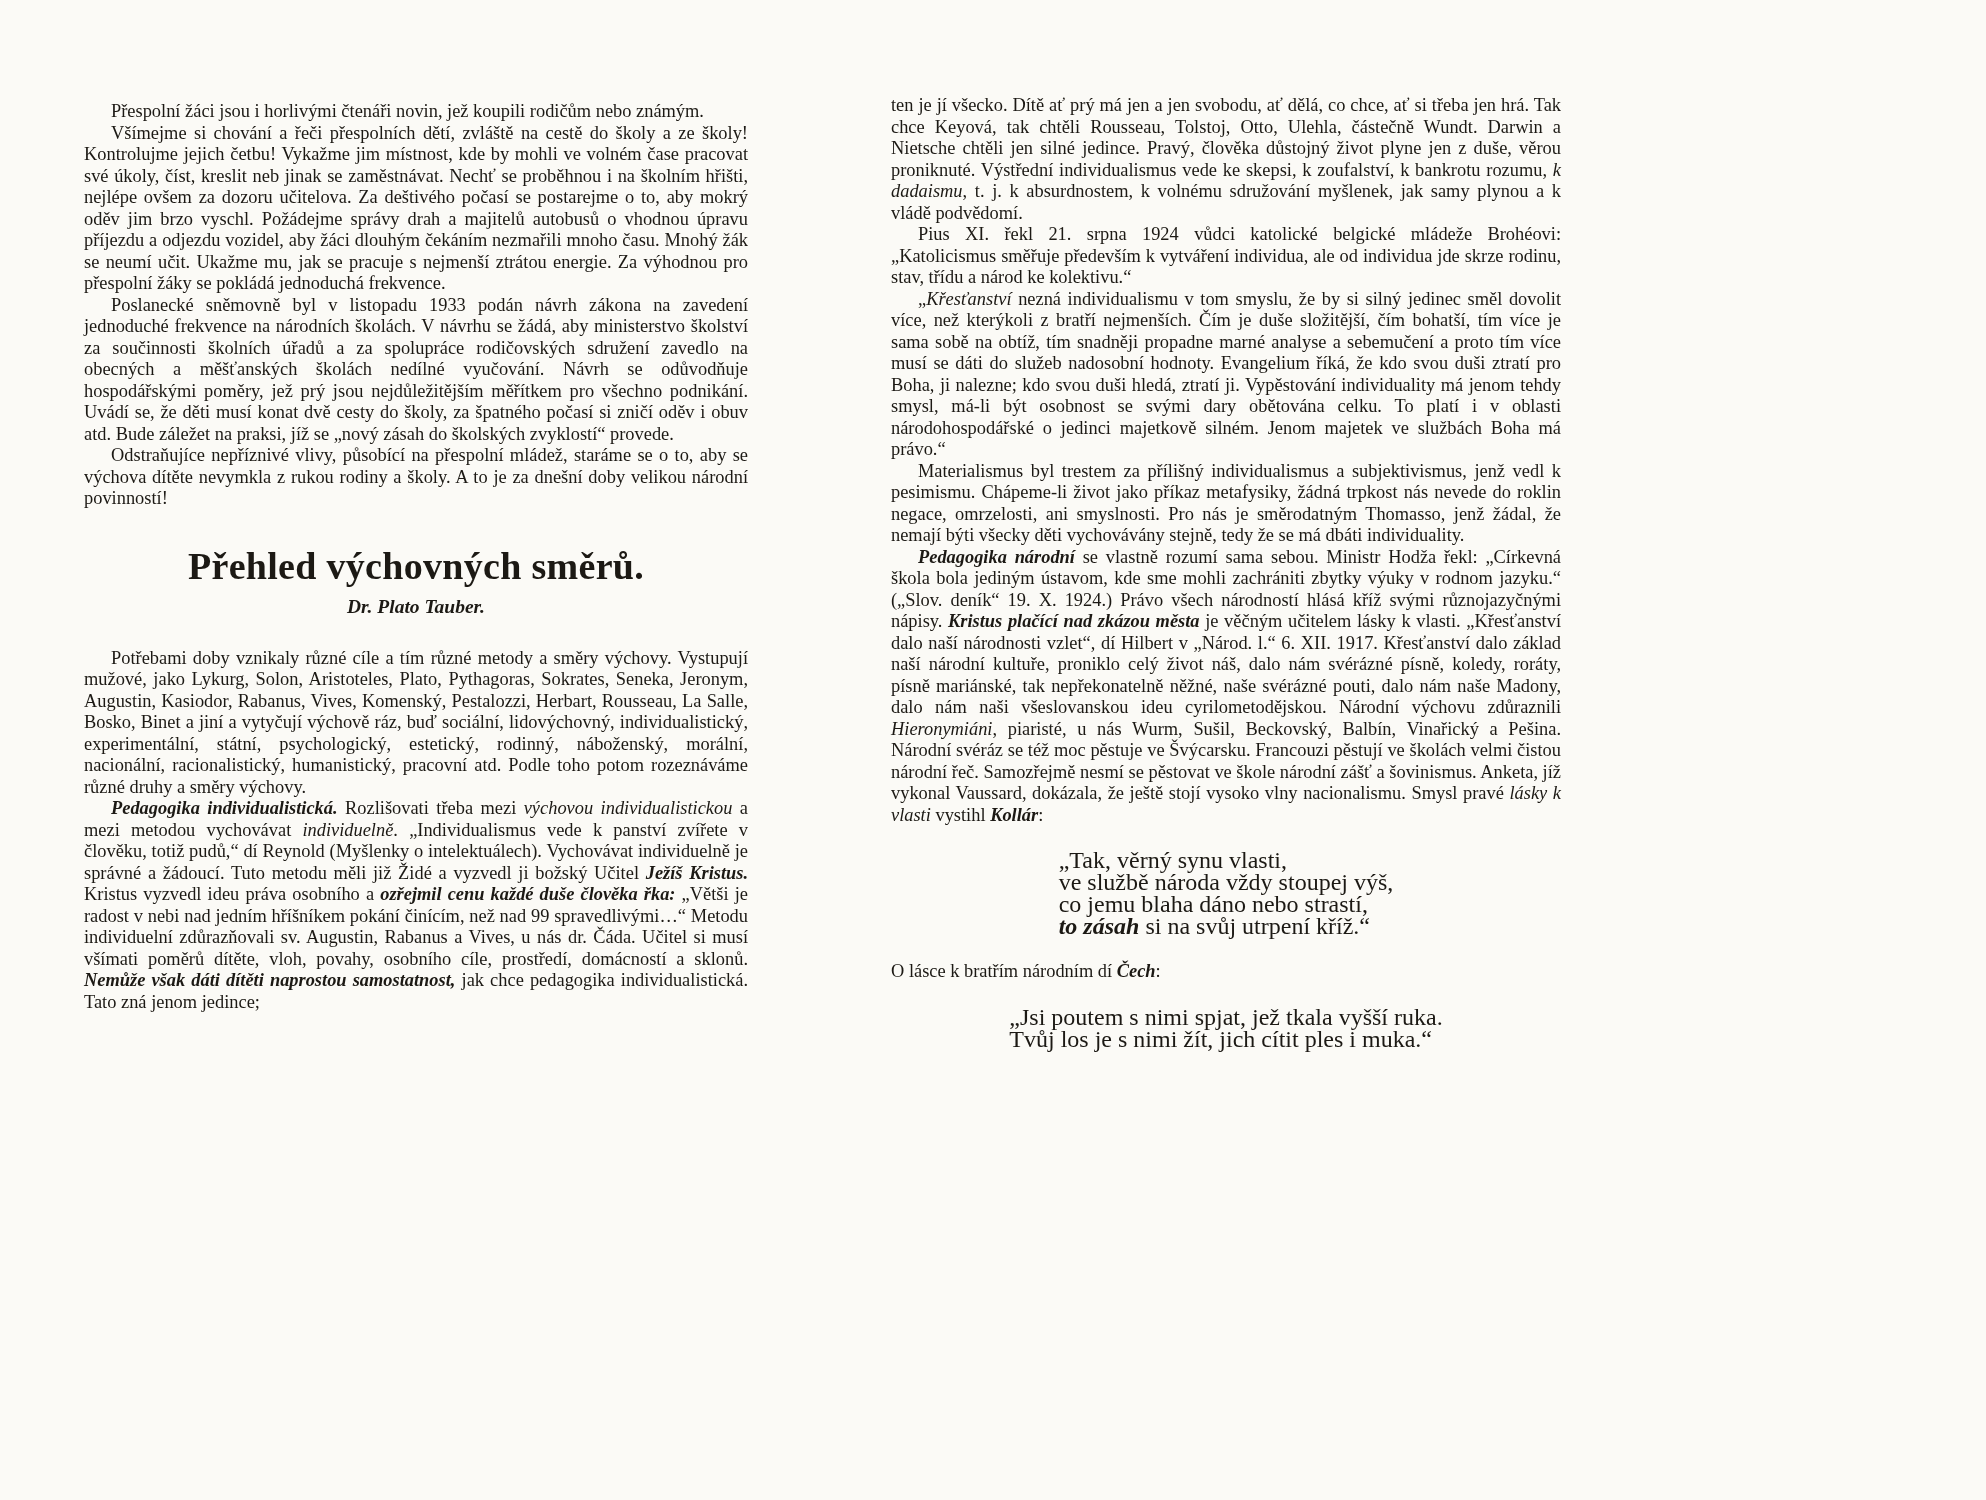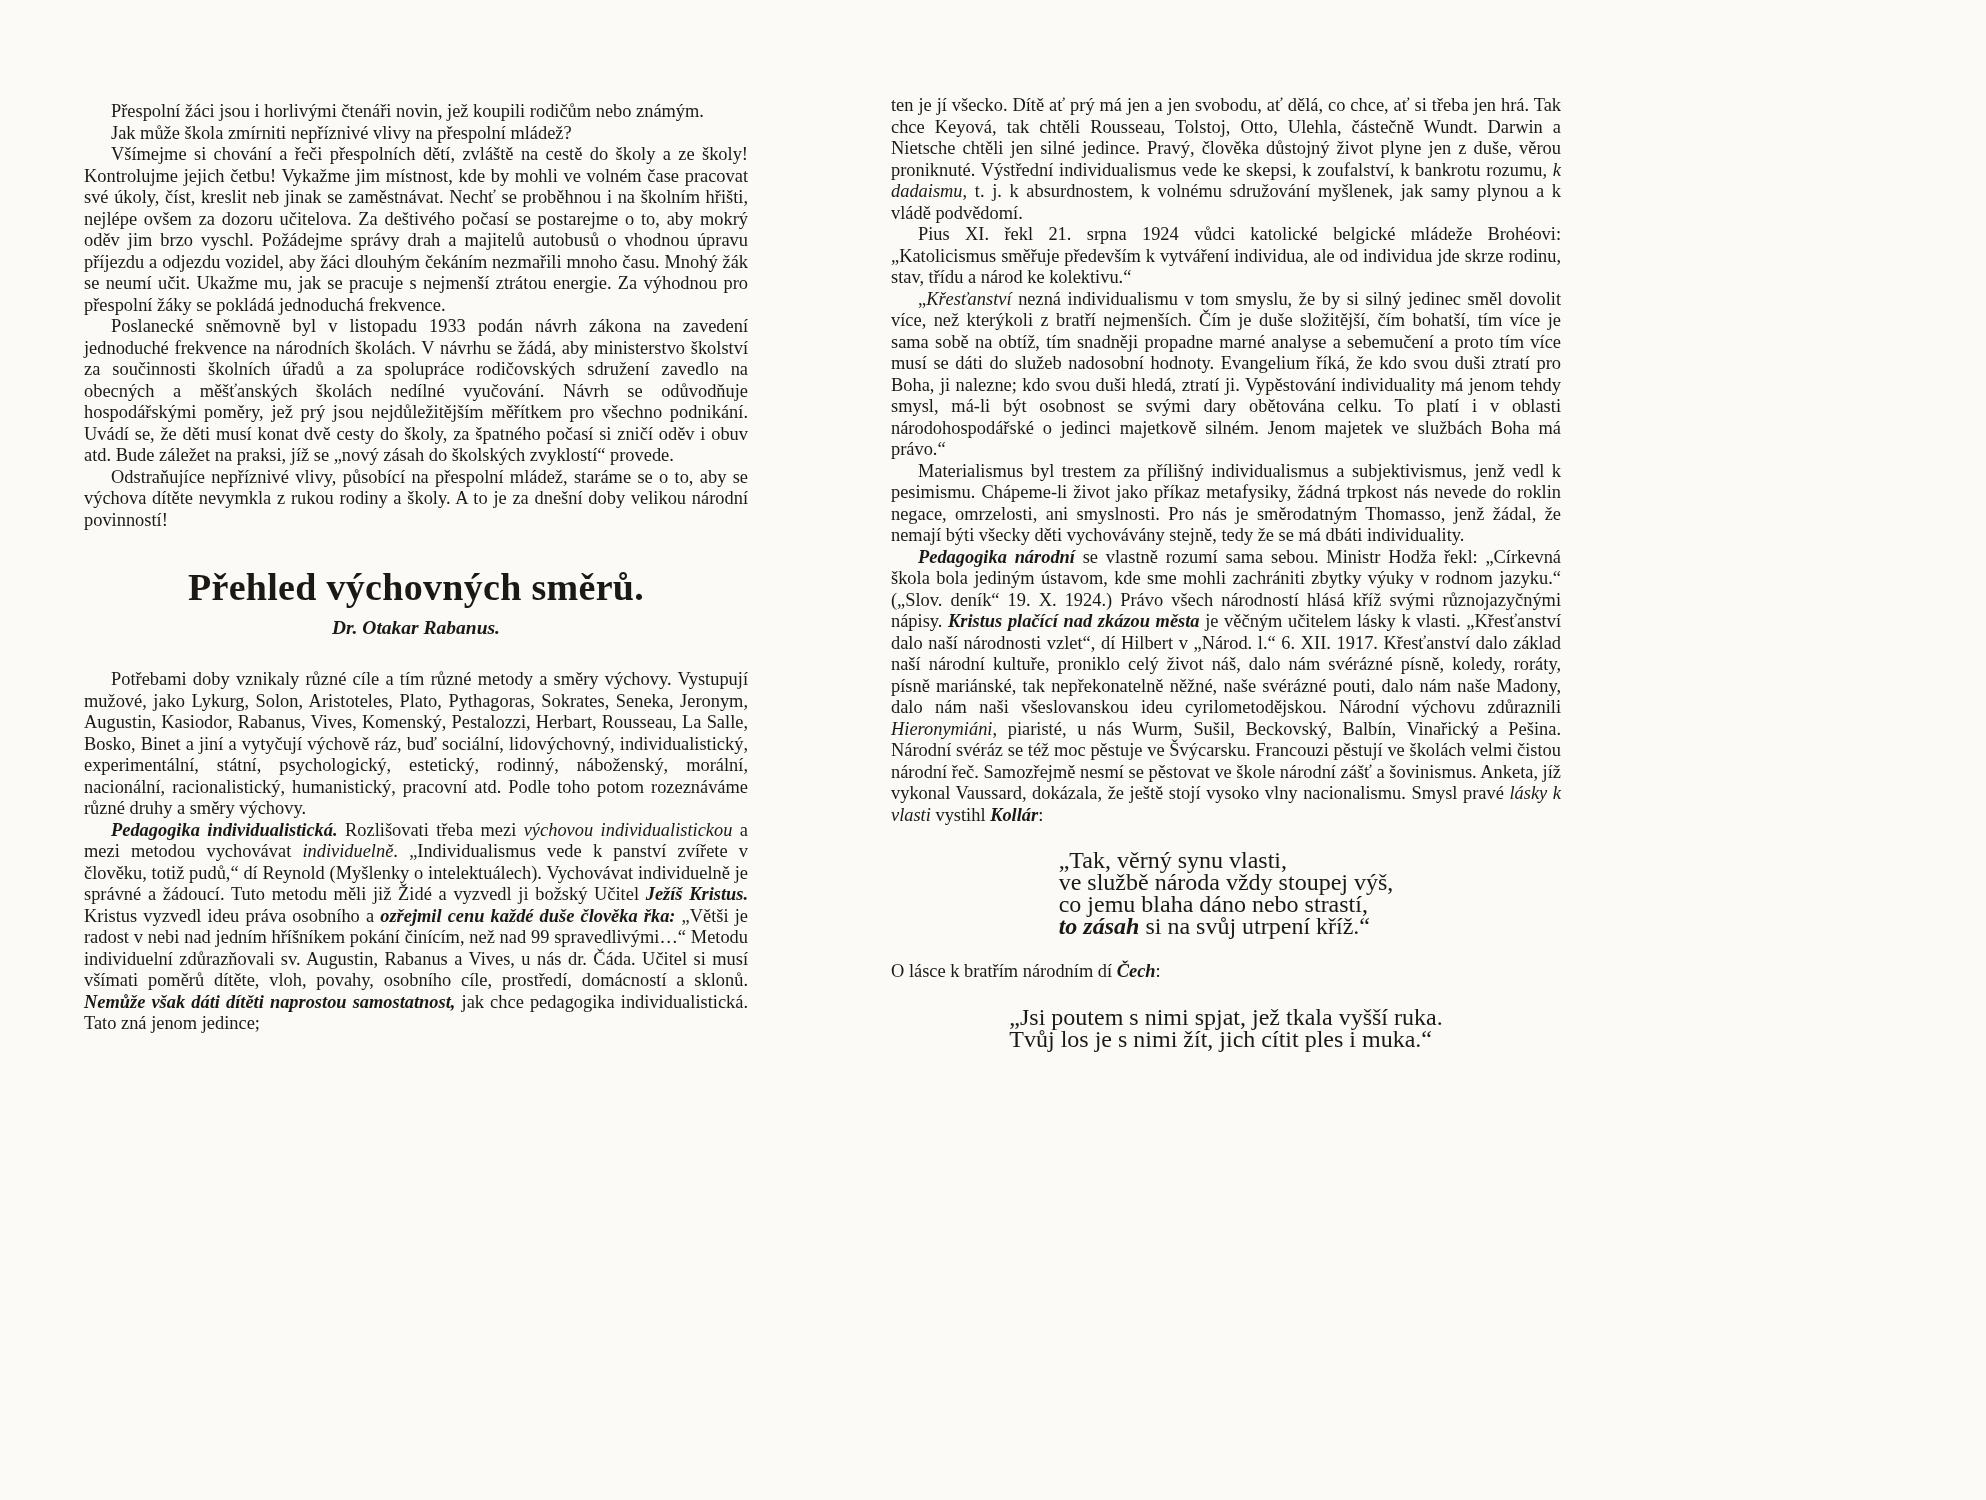--- a/index.html
+++ b/index.html
@@ -59,26 +59,25 @@
   .page-number.left  { left: 84px;  width: 664px; }
   .page-number.right { left: 891px; width: 670px; }
 </style>
 </head>
 <body>
 
 <div class="spread">
   <div class="page page-left">
     <div class="page-body">
         <p>Přespolní žáci jsou i horlivými čtenáři novin, jež koupili rodičům nebo známým.</p>
-        <p>Jak může škola zmírniti nepříznivé vlivy na přespolní mládež?</p>
         <p>Všímejme si chování a řeči přespolních dětí, zvláště na cestě do školy a ze školy! Kontrolujme jejich četbu! Vykažme jim místnost, kde by mohli ve volném čase pracovat své úkoly, číst, kreslit neb jinak se zaměstnávat. Nechť se proběhnou i na školním hřišti, nejlépe ovšem za dozoru učitelova. Za deštivého počasí se postarejme o to, aby mokrý oděv jim brzo vyschl. Požádejme správy drah a majitelů autobusů o vhodnou úpravu příjezdu a odjezdu vozidel, aby žáci dlouhým čekáním nezmařili mnoho času. Mnohý žák se neumí učit. Ukažme mu, jak se pracuje s nejmenší ztrátou energie. Za výhodnou pro přespolní žáky se pokládá jednoduchá frekvence.</p>
         <p>Poslanecké sněmovně byl v listopadu 1933 podán návrh zákona na zavedení jednoduché frekvence na národních školách. V návrhu se žádá, aby ministerstvo školství za součinnosti školních úřadů a za spolupráce rodičovských sdružení zavedlo na obecných a měšťanských školách nedílné vyučování. Návrh se odůvodňuje hospodářskými poměry, jež prý jsou nejdůležitějším měřítkem pro všechno podnikání. Uvádí se, že děti musí konat dvě cesty do školy, za špatného počasí si zničí oděv i obuv atd. Bude záležet na praksi, jíž se „nový zásah do školských zvyklostí“ provede.</p>
         <p>Odstraňujíce nepříznivé vlivy, působící na přespolní mládež, staráme se o to, aby se výchova dítěte nevymkla z rukou rodiny a školy. A to je za dnešní doby velikou národní povinností!</p>
         <h1>Přehled výchovných směrů.</h1>
-        <h2>Dr. Otakar Rabanus.</h2>
+        <h2>Dr. Plato Tauber.</h2>
         <p>Potřebami doby vznikaly různé cíle a tím různé metody a směry výchovy. Vystupují mužové, jako Lykurg, Solon, Aristoteles, Plato, Pythagoras, Sokrates, Seneka, Jeronym, Augustin, Kasiodor, Rabanus, Vives, Komenský, Pestalozzi, Herbart, Rousseau, La Salle, Bosko, Binet a jiní a vytyčují výchově ráz, buď sociální, lidovýchovný, individualistický, experimentální, státní, psychologický, estetický, rodinný, náboženský, morální, nacionální, racionalistický, humanistický, pracovní atd. Podle toho potom rozeznáváme různé druhy a směry výchovy.</p>
         <p><span class="seg-bi">Pedagogika individualistická.</span> Rozlišovati třeba mezi <span class="seg-i">výchovou individualistickou</span> a mezi metodou vychovávat <span class="seg-i">individuelně</span>. „Individualismus vede k panství zvířete v člověku, totiž pudů,“ dí Reynold (Myšlenky o intelektuálech). Vychovávat individuelně je správné a žádoucí. Tuto metodu měli již Židé a vyzvedl ji božský Učitel <span class="seg-bi">Ježíš Kristus.</span> Kristus vyzvedl ideu práva osobního a <span class="seg-bi">ozřejmil cenu každé duše člověka řka:</span> „Větši je radost v nebi nad jedním hříšníkem pokání činícím, než nad 99 spravedlivými…“ Metodu individuelní zdůrazňovali sv. Augustin, Rabanus a Vives, u nás dr. Čáda. Učitel si musí všímati poměrů dítěte, vloh, povahy, osobního cíle, prostředí, domácností a sklonů. <span class="seg-bi">Nemůže však dáti dítěti naprostou samostatnost,</span> jak chce pedagogika individualistická. Tato zná jenom jedince;</p>
       </div>
   </div>
   <div class="page page-right">
     <div class="page-body">
         <p class="noindent">ten je jí všecko. Dítě ať prý má jen a jen svobodu, ať dělá, co chce, ať si třeba jen hrá. Tak chce Keyová, tak chtěli Rousseau, Tolstoj, Otto, Ulehla, částečně Wundt. Darwin a Nietsche chtěli jen silné jedince. Pravý, člověka důstojný život plyne jen z duše, věrou proniknuté. Výstřední individualismus vede ke skepsi, k zoufalství, k bankrotu rozumu, <span class="seg-i">k dadaismu</span>, t. j. k absurdnostem, k volnému sdružování myšlenek, jak samy plynou a k vládě podvědomí.</p>
         <p>Pius XI. řekl 21. srpna 1924 vůdci katolické belgické mládeže Brohéovi: „Katolicismus směřuje především k vytváření individua, ale od individua jde skrze rodinu, stav, třídu a národ ke kolektivu.“</p>
         <p>„<span class="seg-i">Křesťanství</span> nezná individualismu v tom smyslu, že by si silný jedinec směl dovolit více, než kterýkoli z bratří nejmenších. Čím je duše složitější, čím bohatší, tím více je sama sobě na obtíž, tím snadněji propadne marné analyse a sebemučení a proto tím více musí se dáti do služeb nadosobní hodnoty. Evangelium říká, že kdo svou duši ztratí pro Boha, ji nalezne; kdo svou duši hledá, ztratí ji. Vypěstování individuality má jenom tehdy smysl, má-li být osobnost se svými dary obětována celku. To platí i v oblasti národohospodářské o jedinci majetkově silném. Jenom majetek ve službách Boha má právo.“</p>
         <p>Materialismus byl trestem za přílišný individualismus a subjektivismus, jenž vedl k pesimismu. Chápeme-li život jako příkaz metafysiky, žádná trpkost nás nevede do roklin negace, omrzelosti, ani smyslnosti. Pro nás je směrodatným Thomasso, jenž žádal, že nemají býti všecky děti vychovávány stejně, tedy že se má dbáti individuality.</p>

